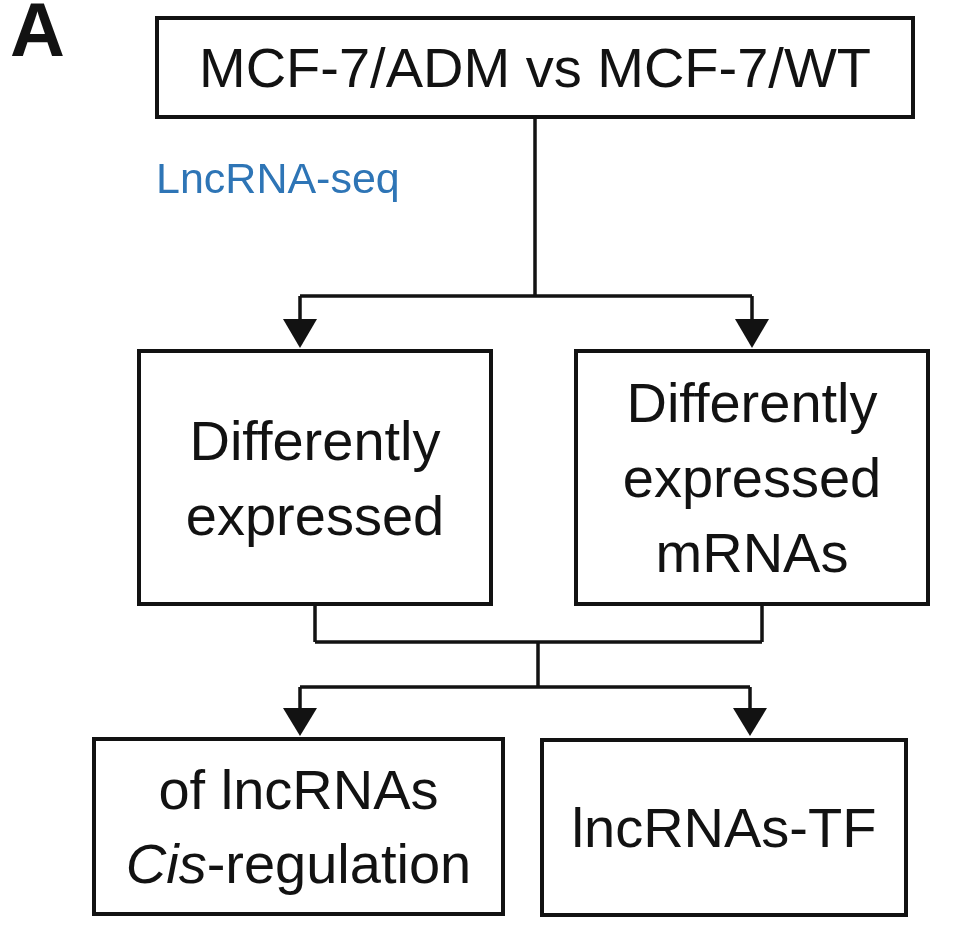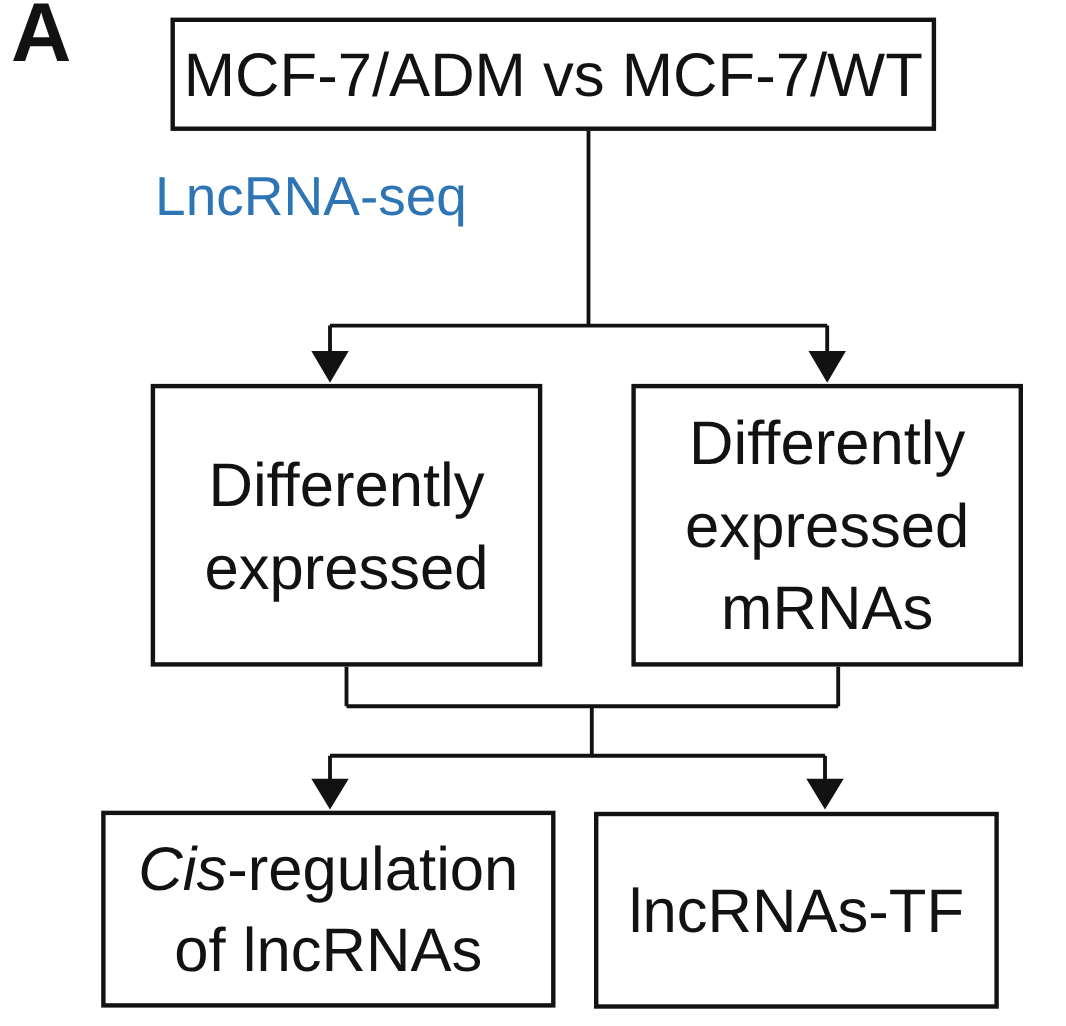--- a/index.html
+++ b/index.html
@@ -31,21 +31,21 @@
     border: 4px solid var(--ink, #121212);
     background: #ffffff;
     display: flex;
     flex-direction: column;
     align-items: center;
     justify-content: center;
     text-align: center;
   }
   .box-top {
     left: 155px; top: 16px;
-    width: 696px; height: 103px;
+    width: 760px; height: 103px;
     font-size: 56px;
   }
   .box-mid-left {
     left: 137px; top: 349px;
     width: 356px; height: 257px;
     font-size: 56px;
     line-height: 75px;
   }
   .box-mid-right {
     left: 574px; top: 349px;
@@ -60,24 +60,24 @@
     line-height: 74px;
   }
   .box-bot-right {
     left: 540px; top: 738px;
     width: 368px; height: 179px;
     font-size: 56px;
     line-height: 74px;
   }
   .method-labels {
     position: absolute;
-    left: 141px;
+    left: 156px;
     top: 134px;
     color: var(--accent-blue, #2E75B6);
-    font-size: 50px;
+    font-size: 43px;
     line-height: 88px;
     white-space: nowrap;
   }
   .it { font-style: italic; }
   svg.connectors {
     position: absolute;
     left: 0; top: 0;
     width: 969px; height: 933px;
   }
   .ink-stroke path {
@@ -123,23 +123,23 @@
     <div>expressed</div>
   </div>
 
   <div class="fbox box-mid-right">
     <div>Differently</div>
     <div>expressed</div>
     <div>mRNAs</div>
   </div>
 
   <div class="fbox box-bot-left">
+    <div>of lncRNAs</div>
     <div>
       <span class="it">Cis</span><span>-regulation</span>
     </div>
-    <div>of lncRNAs</div>
   </div>
 
   <div class="fbox box-bot-right">
     <div>lncRNAs-TF</div>
   </div>
 
 </div>
 
 </body></html>

